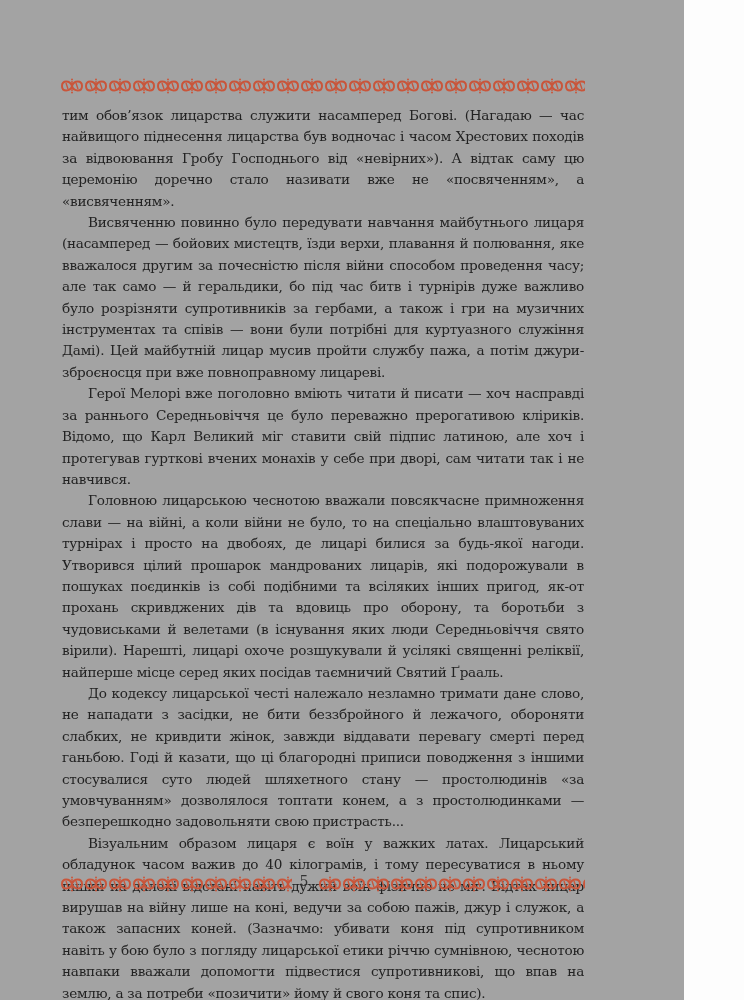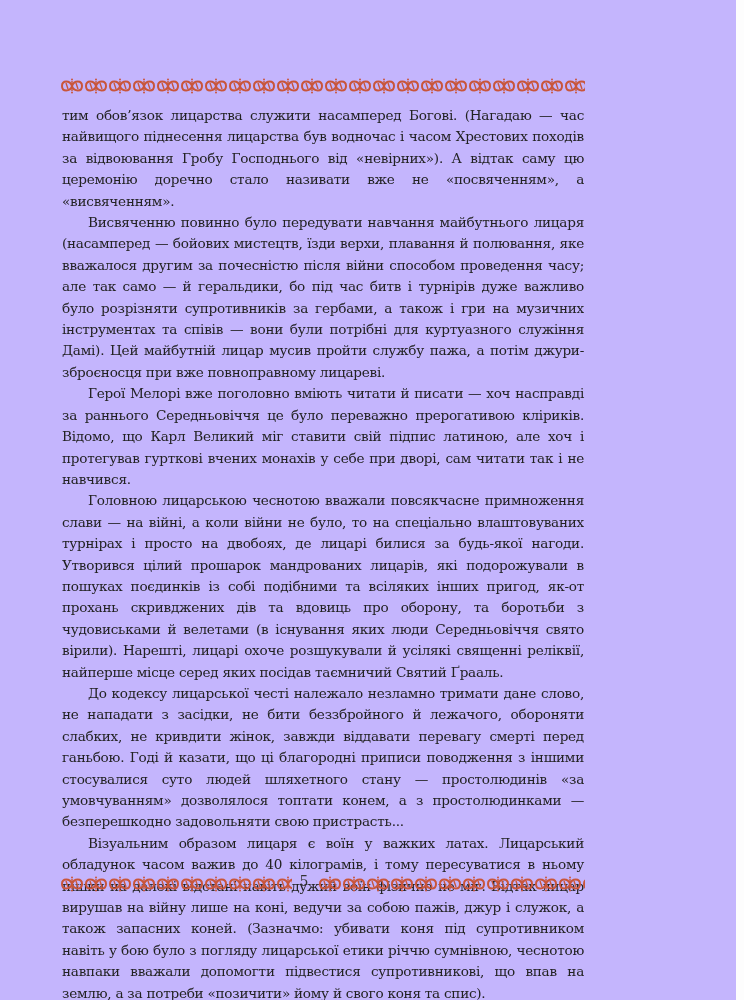--- a/index.html
+++ b/index.html
@@ -1,17 +1,17 @@
 <!DOCTYPE html>
 <html><head>
   <meta charset="utf-8">
   <style>
     html, body { margin: 0; padding: 0; background: #fdfdfd; }
     body { width: 744px; height: 1000px; position: relative; overflow: hidden; }
-    .page { position: absolute; left: 0; top: 0; width: 736px; height: 1000px; background: #c4b5fd; }
+    .page { position: absolute; left: 0; top: 0; width: 684px; height: 1000px; background: #a3a3a3; }
     .border-top { position: absolute; left: 60px; top: 78px; width: 525px; height: 16px; }
     .border-bl { position: absolute; left: 60px; top: 876px; width: 232px; height: 16px; }
     .border-br { position: absolute; left: 318px; top: 876px; width: 267px; height: 16px; }
     .orn { width: 100%; height: 100%; display: block; }
     .text {
       position: absolute; left: 62px; top: 105px; width: 522px;
       font-family: "DejaVu Serif", serif;
       font-size: 13.6px; line-height: 21.4px; color: #222;
       text-align: justify; letter-spacing: -0.25px;
     }

